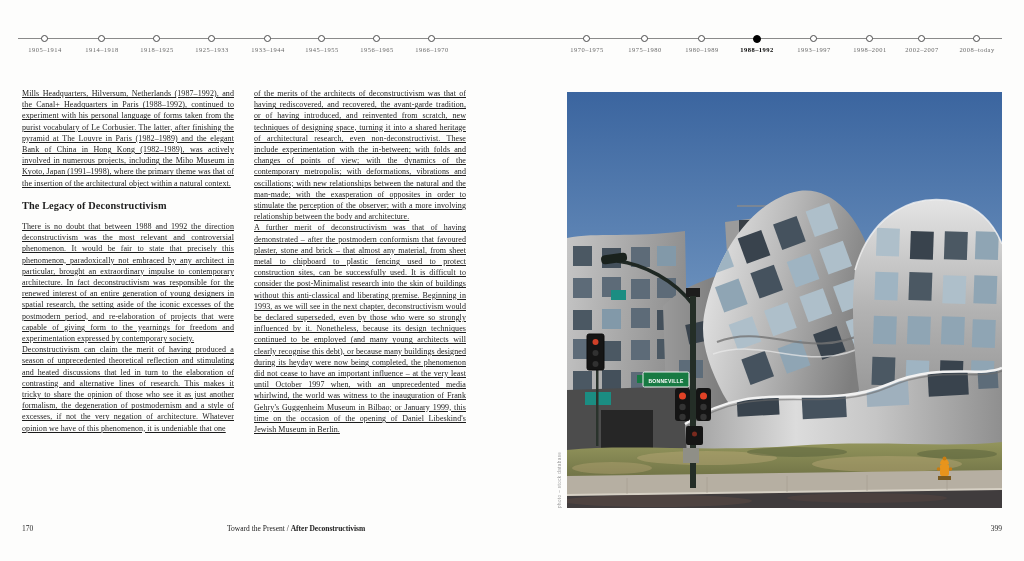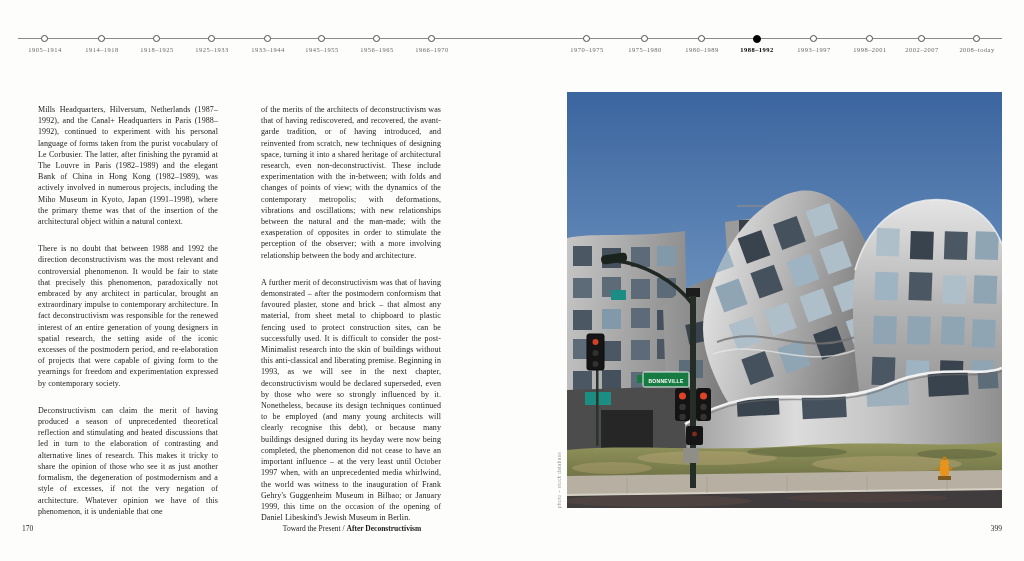--- a/index.html
+++ b/index.html
@@ -10,37 +10,37 @@
   .tl-stop{position:absolute;top:0;width:0;}
   .tl-dot{position:absolute;top:35px;left:-4px;width:7px;height:7px;border-radius:50%;
           background:#fff;border:1px solid #4a4a4a;box-sizing:border-box;}
   .tl-stop.active .tl-dot{background:#000;border-color:#000;width:8px;height:8px;left:-4px;top:34.5px;}
   .tl-label{position:absolute;top:46px;left:0;transform:translateX(-50%);white-space:nowrap;
             font-size:6.5px;letter-spacing:.45px;color:#6a6a6a;}
   .tl-stop.active .tl-label{font-weight:bold;color:#000;}
   
   .col{position:absolute;top:88px;width:212px;font-size:8px;line-height:11.2px;
        text-align:justify;letter-spacing:.08px;}
-  .col p{margin:16px;}
+  .col p{margin:0;text-decoration:underline;}
   #col1{left:22px;}
-  #col2{left:245px;}
+  #col2{left:254px;}
   .section-heading{font-weight:bold;font-size:10.3px;margin:11px 0 10px;text-align:left;letter-spacing:.1px;}
   
   .photo-caption{position:absolute;left:567px;top:77px;width:435px;text-align:right;
                  font-size:7.5px;font-weight:bold;color:#111;}
   .photo{position:absolute;left:567px;top:92px;width:435px;height:416px;}
   .photo svg{display:block;}
   .photo-credit{position:absolute;left:557px;top:436px;height:72px;font-size:4.6px;color:#9a9a9a;
                 writing-mode:vertical-rl;transform:rotate(180deg);letter-spacing:.4px;
                 font-family:"Liberation Sans", sans-serif;}
   
   .folio{position:absolute;top:524px;font-size:7.5px;color:#2a2a2a;}
   #folio-left{left:22px;}
   #folio-right{left:567px;width:435px;text-align:right;}
-  .running-title{position:absolute;top:524px;left:246px;width:212px;text-align:center;
+  .running-title{position:absolute;top:524px;left:227px;width:212px;text-align:left;
                  font-size:7.5px;color:#1a1a1a;white-space:nowrap;}
   .running-title .bold{font-weight:bold;}
 </style>
 </head>
 <body>
 
 <div class="page">
 
   <div class="tl-line"></div>
   <div id="timeline-stops">
@@ -105,20 +105,21 @@
         <span class="tl-label">2002–2007</span>
       </div>
       <div class="tl-stop" style="left: 977px;">
         <span class="tl-dot"></span>
         <span class="tl-label">2008–today</span>
       </div>
     </div>
 
   <div class="col" id="col1">
     <p>Mills Headquarters, Hilversum, Netherlands (1987–1992), and the Canal+ Headquarters in Paris (1988–1992), continued to experiment with his personal language of forms taken from the purist vocabulary of Le Corbusier. The latter, after finishing the pyramid at The Louvre in Paris (1982–1989) and the elegant Bank of China in Hong Kong (1982–1989), was actively involved in numerous projects, including the Miho Museum in Kyoto, Japan (1991–1998), where the primary theme was that of the insertion of the architectural object within a natural context.</p>
+    <div class="section-heading">The Legacy of Deconstructivism</div>
     <p>There is no doubt that between 1988 and 1992 the direction deconstructivism was the most relevant and controversial phenomenon. It would be fair to state that precisely this phenomenon, paradoxically not embraced by any architect in particular, brought an extraordinary impulse to contemporary architecture. In fact deconstructivism was responsible for the renewed interest of an entire generation of young designers in spatial research, the setting aside of the iconic excesses of the postmodern period, and re-elaboration of projects that were capable of giving form to the yearnings for freedom and experimentation expressed by contemporary society.</p>
     <p>Deconstructivism can claim the merit of having produced a season of unprecedented theoretical reflection and stimulating and heated discussions that led in turn to the elaboration of contrasting and alternative lines of research. This makes it tricky to share the opinion of those who see it as just another formalism, the degeneration of postmodernism and a style of excesses, if not the very negation of architecture. Whatever opinion we have of this phenomenon, it is undeniable that one</p>
   </div>
   <div class="col" id="col2">
     <p>of the merits of the architects of deconstructivism was that of having rediscovered, and recovered, the avant-garde tradition, or of having introduced, and reinvented from scratch, new techniques of designing space, turning it into a shared heritage of architectural research, even non-deconstructivist. These include experimentation with the in-between; with folds and changes of points of view; with the dynamics of the contemporary metropolis; with deformations, vibrations and oscillations; with new relationships between the natural and the man-made; with the exasperation of opposites in order to stimulate the perception of the observer; with a more involving relationship between the body and architecture.</p>
     <p>A further merit of deconstructivism was that of having demonstrated – after the postmodern conformism that favoured plaster, stone and brick – that almost any material, from sheet metal to chipboard to plastic fencing used to protect construction sites, can be successfully used. It is difficult to consider the post-Minimalist research into the skin of buildings without this anti-classical and liberating premise. Beginning in 1993, as we will see in the next chapter, deconstructivism would be declared superseded, even by those who were so strongly influenced by it. Nonetheless, because its design techniques continued to be employed (and many young architects will clearly recognise this debt), or because many buildings designed during its heyday were now being completed, the phenomenon did not cease to have an important influence – at the very least until October 1997 when, with an unprecedented media whirlwind, the world was witness to the inauguration of Frank Gehry's Guggenheim Museum in Bilbao; or January 1999, this time on the occasion of the opening of Daniel Libeskind's Jewish Museum in Berlin.</p>
   </div>
 
 
   <div class="photo">

